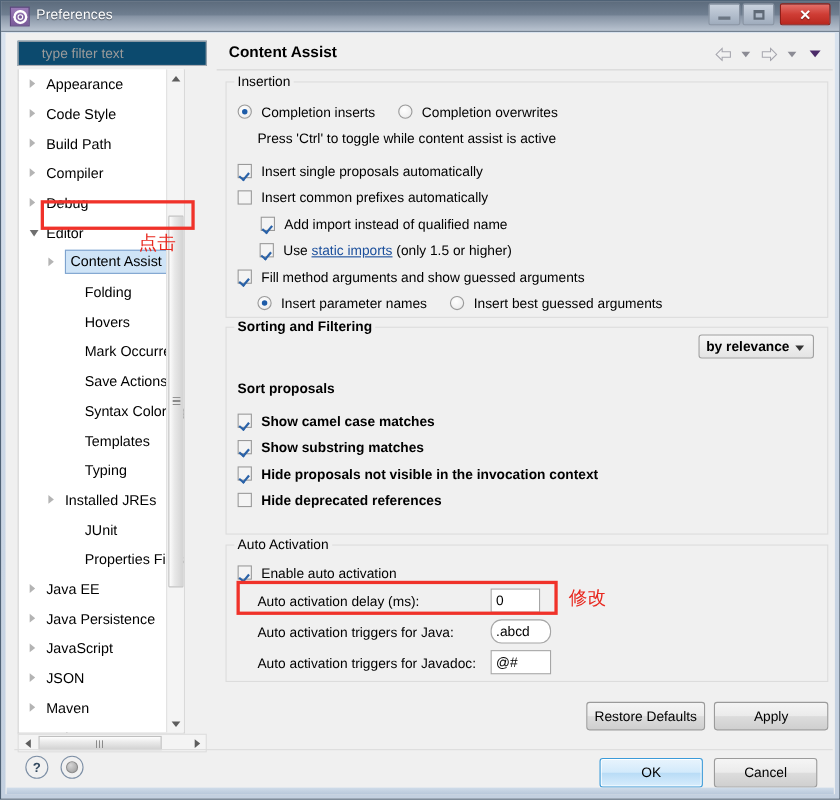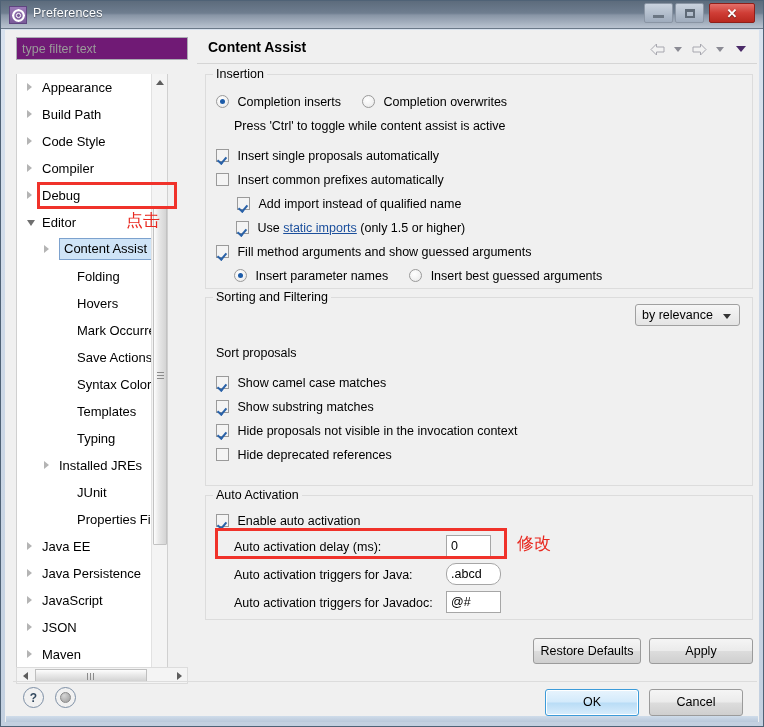--- a/index.html
+++ b/index.html
@@ -58,33 +58,32 @@
 
   
   #client {
     position:absolute; left:4px; top:29px; right:4px; bottom:4px;
     background:#f0f0f0;
   }
 
   
   #filter-box {
     position:absolute; left:11px; top:7px; width:172px; height:23px;
-    background:#701a75; border:1px solid #abadb3;
+    background:#0c4a6e; border:1px solid #abadb3;
     font-size:12.5px; color:#9a9a9a;
-    padding:3px 5px;
+    padding:3px 21px;
     line-height:16px;
     font-family:"Liberation Sans", sans-serif;
   }
 
   
   #tree-wrap {
     position:absolute; left:11px; top:33px; width:152px; height:604px;
     background:#ffffff; border:1px solid #d0d0d0; border-top:none;
     overflow:hidden;
-    margin-top:11px;
   }
   #tree {
     position:absolute; left:0; top:0; width:155px; height:604px;
     overflow:hidden;
   }
   .tnode {
     position:relative; height:27px; line-height:27px;
     font-size:13px; white-space:nowrap;
     padding-left:0;
     cursor:default;
@@ -188,21 +187,21 @@
     position:absolute; left:8px; right:4px;
     border:1px solid #dcdcdc;
     background:#f0f0f0;
   }
   .group > .glabel {
     position:absolute; left:7px; top:-8px;
     background:#f0f0f0; padding:0 3px;
     font-size:12.5px; color:#000;
   }
   #grp-insertion { top:40px; height:215px; }
-  #grp-sorting   { top:263px; height:189px; }
+  #grp-sorting   { top:263px; height:189px;font-weight:bold; }
   #grp-auto      { top:461px; height:125px; }
 
   .row { position:absolute; left:0; font-size:12.5px; white-space:nowrap; }
 
   
   .radio {
     display:inline-block; width:13px; height:13px; border-radius:50%;
     background:radial-gradient(circle at 40% 35%,#ffffff,#f1f1f1 60%,#e2e2e2 100%);
     border:1px solid #9a9a9a;
     vertical-align:-2px; position:relative; margin-right:5px;
@@ -341,25 +340,25 @@
     <div id="filter-box" title="type filter text">type filter text</div>
 
     <div id="tree-wrap">
       <div id="tree">
           <div class="tnode d1">
             <div class="arrow"></div>
             <div class="tlabel">Appearance</div>
           </div>
           <div class="tnode d1">
             <div class="arrow"></div>
+            <div class="tlabel">Code Style</div>
+          </div>
+          <div class="tnode d1">
+            <div class="arrow"></div>
             <div class="tlabel">Build Path</div>
-          </div>
-          <div class="tnode d1">
-            <div class="arrow"></div>
-            <div class="tlabel">Code Style</div>
           </div>
           <div class="tnode d1">
             <div class="arrow"></div>
             <div class="tlabel">Compiler</div>
           </div>
           <div class="tnode d1">
             <div class="arrow"></div>
             <div class="tlabel">Debug</div>
           </div>
           <div class="tnode d1">

